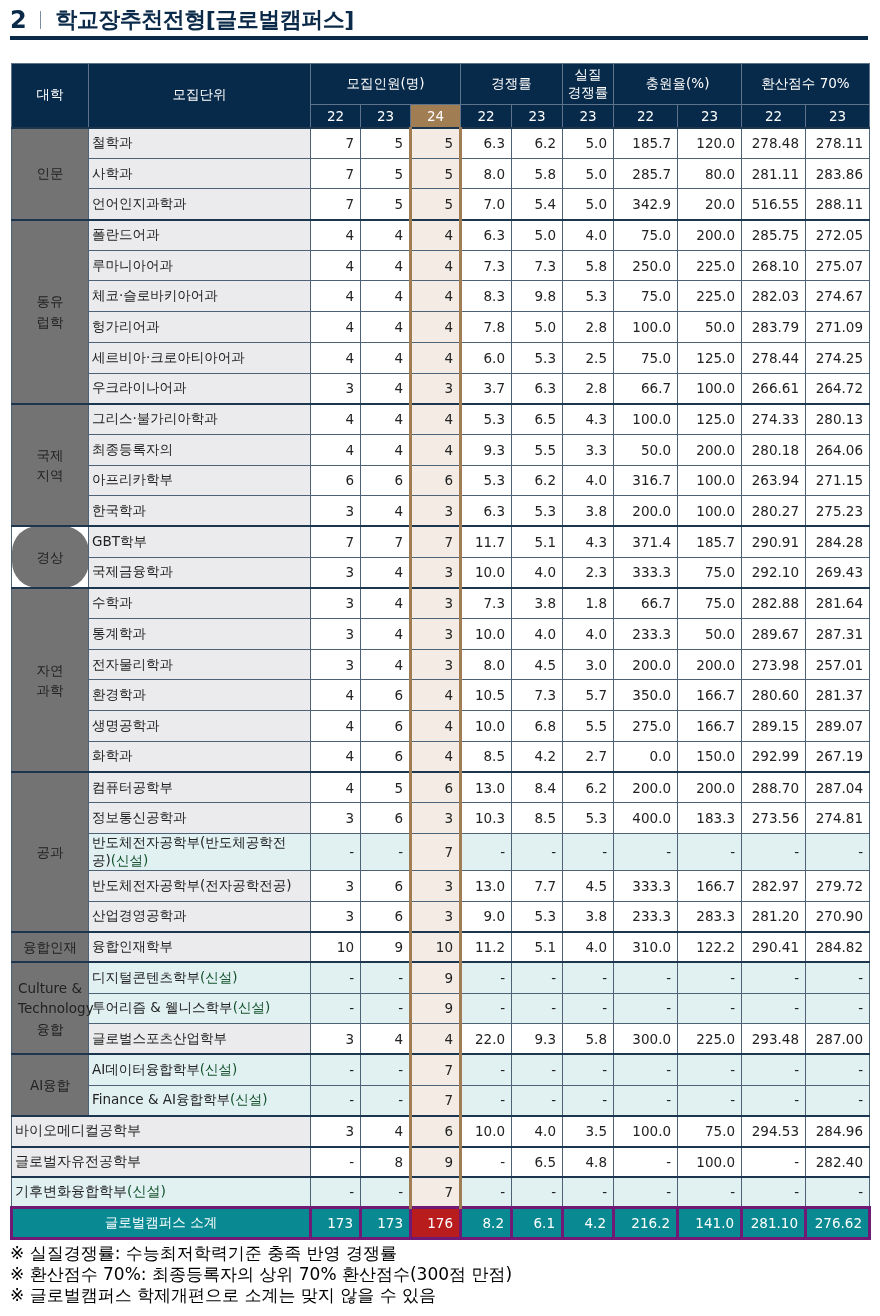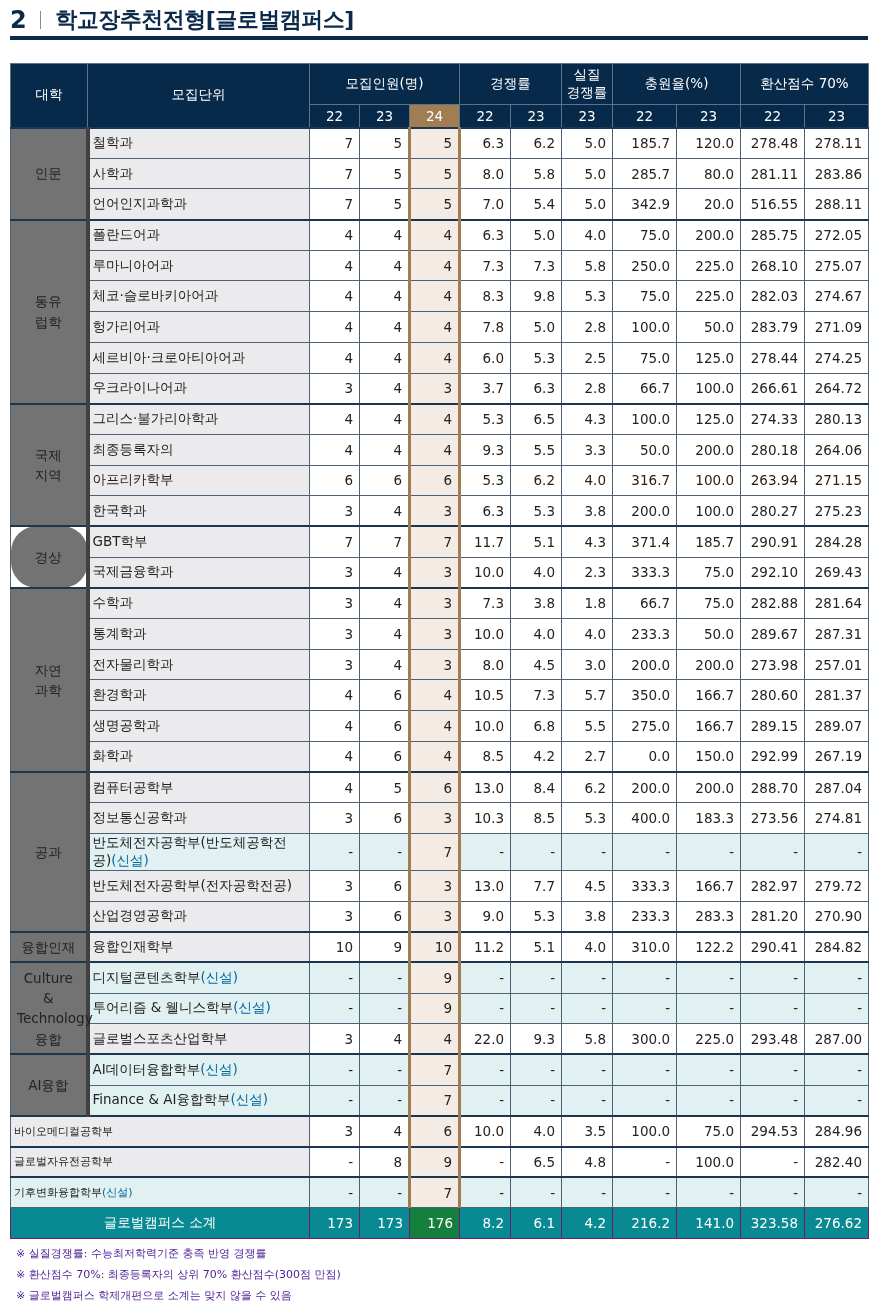--- a/index.html
+++ b/index.html
@@ -19,35 +19,35 @@
   col.c-p1 { width: 64px; }
   col.c-s { width: 64px; }
 
   thead th { background: #082a4a; color: #ffffff; font-weight: normal; border: 1px solid #5e738a; text-align: center; font-size: 13.5px; }
   thead tr.h1 th { height: 41px; }
   thead tr.h2 th { height: 23px; }
   thead th.y24 { background: #a07d52; }
 
   tbody td { height: 30.7px; border: 1px solid #4d6276; padding: 0 6px; }
   td.univ { background: #737373; text-align: center; color: #222; line-height: 1.5; font-size: 13.5px; }
-  td.unit { background: #ebebed; text-align: left; padding-left: 3px; border-left: 4px solid #404040; font-size: 13.5px; }
+  td.unit { background: #ebebed; text-align: left; padding-left: 3px; border-left: 1px solid #404040; font-size: 13.5px; }
   td.num { background: #ffffff; text-align: right; font-size: 13.5px; }
   td.y24 { background: #f3ebe4; border-left: 3px solid #a07d52; border-right: 3px solid #a07d52; }
   tr.new td.num, tr.new td.unit { background: #e1f1f2; }
   tr.new td.y24 { background: #f3ebe4; }
   tr.grp-top td { border-top: 2px solid #1c3650; }
-  td.solo { background: #ebebed; text-align: left; padding-left: 3px; font-size: 11px; margin-top: 25px; }
+  td.solo { background: #ebebed; text-align: left; padding-left: 3px; font-size: 14px; margin-top: 25px; }
   tr.new td.solo { background: #e1f1f2; }
-  .tag-new { color: #0369a1; }
-
-  tr.total td { background: #098a93; color: #ffffff; height: 31px; text-align: right; border: 1px solid #701a75; }
+  .tag-new { color: #14532d; }
+
+  tr.total td { background: #098a93; color: #ffffff; height: 31px; text-align: right; border: 3px solid #701a75; }
   tr.total td.label { text-align: center; }
-  tr.total td.y24 { background: #15803d; }
-
-  .notes { position: absolute; left: 16px; top: 1243px; font-size: 11px; color: #4c1d95; line-height: 21px; }
+  tr.total td.y24 { background: #b91c1c; }
+
+  .notes { position: absolute; left: 10px; top: 1243px; font-size: 17px; color: #000000; line-height: 21px; }
 </style>
 </head>
 <body>
 
 <div class="title-wrap">
   <div class="title">
     <span class="num">2</span>
     <span class="sep"></span>
     <span>학교장추천전형[글로벌캠퍼스]</span>
   </div>
@@ -564,21 +564,21 @@
       <tr class="total">
         <td colspan="2" class="label">글로벌캠퍼스 소계</td>
         <td class="">173</td>
         <td class="">173</td>
         <td class="y24">176</td>
         <td class="">8.2</td>
         <td class="">6.1</td>
         <td class="">4.2</td>
         <td class="">216.2</td>
         <td class="">141.0</td>
-        <td class="">323.58</td>
+        <td class="">281.10</td>
         <td class="">276.62</td>
       </tr>
     </tbody>
 </table>
 
 <div class="notes">
   <div>※ 실질경쟁률: 수능최저학력기준 충족 반영 경쟁률</div>
   <div>※ 환산점수 70%: 최종등록자의 상위 70% 환산점수(300점 만점)</div>
   <div>※ 글로벌캠퍼스 학제개편으로 소계는 맞지 않을 수 있음</div>
 </div>

